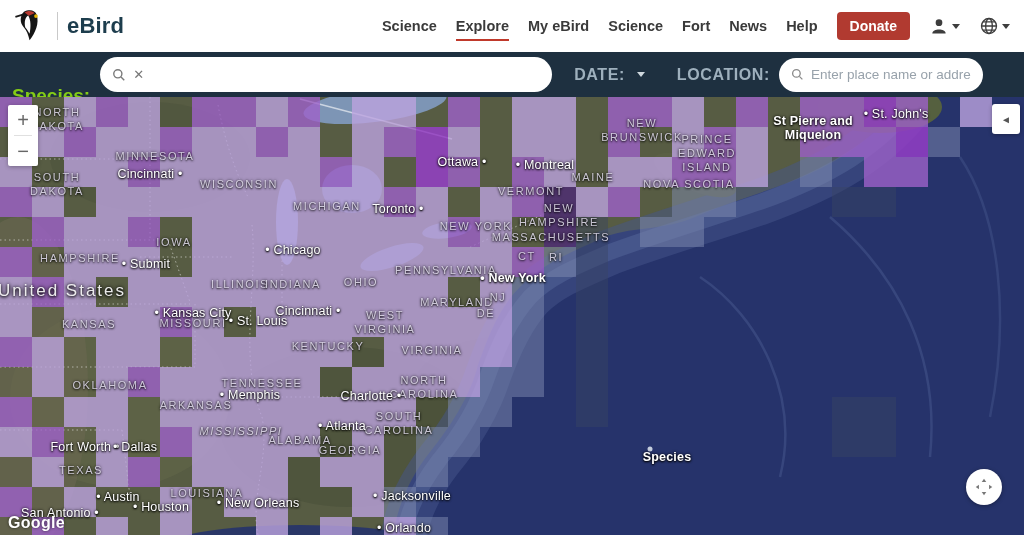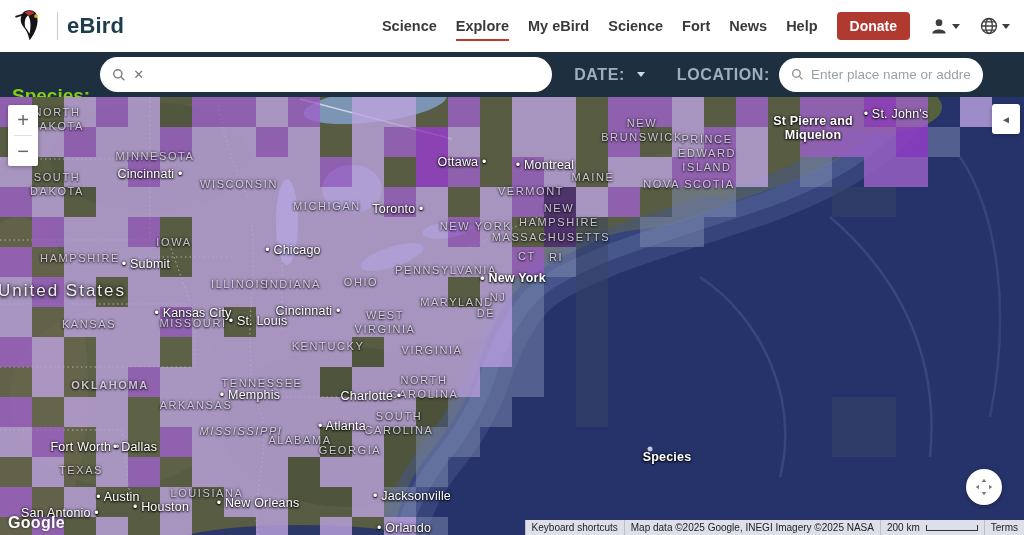--- a/index.html
+++ b/index.html
@@ -456,21 +456,21 @@
       <div class="map-label state-label" style="left: 689px; top: 88px;">NOVA SCOTIA</div>
       <div class="map-label state-label" style="left: 262px; top: 287px;">TENNESSEE</div>
       <div class="map-label state-label" style="left: 424px; top: 291px;">NORTH
 CAROLINA</div>
       <div class="map-label state-label" style="left: 399px; top: 327px;">SOUTH
 CAROLINA</div>
       <div class="map-label state-label" style="left: 350px; top: 354px;">GEORGIA</div>
       <div class="map-label state-label" style="left: 300px; top: 344px;">ALABAMA</div>
       <div class="map-label state-label" style="left: 241px; top: 335px; font-style: italic;">MISSISSIPPI</div>
       <div class="map-label state-label" style="left: 196px; top: 309px;">ARKANSAS</div>
-      <div class="map-label state-label" style="left: 110px; top: 289px; font-weight: bold;">OKLAHOMA</div>
+      <div class="map-label state-label" style="left: 110px; top: 289px;">OKLAHOMA</div>
       <div class="map-label state-label" style="left: 207px; top: 397px;">LOUISIANA</div>
       <div class="map-label state-label" style="left: 81px; top: 374px;">TEXAS</div>
       <div class="map-label city-label" style="left: 150px; top: 77px;">Cincinnati •</div>
       <div class="map-label city-label" style="left: 146px; top: 167px;">• Submit</div>
       <div class="map-label city-label" style="left: 293px; top: 153px;">• Chicago</div>
       <div class="map-label city-label" style="left: 398px; top: 112px;">Toronto •</div>
       <div class="map-label city-label" style="left: 462px; top: 65px;">Ottawa •</div>
       <div class="map-label city-label" style="left: 545px; top: 68px;">• Montreal</div>
       <div class="map-label city-label bold" style="left: 513px; top: 181px;">• New York</div>
       <div class="map-label city-label" style="left: 193px; top: 216px;">• Kansas City</div>
@@ -508,22 +508,13 @@
     <svg width="22" height="22" viewBox="0 0 24 24">
       <path d="M12,3 L14.5,6.5 H9.5 Z" fill="#777"></path>
       <path d="M12,21 L9.5,17.5 H14.5 Z" fill="#777"></path>
       <path d="M3,12 L6.5,9.5 V14.5 Z" fill="#777"></path>
       <path d="M21,12 L17.5,14.5 V9.5 Z" fill="#777"></path>
     </svg>
   </div>
 
   <div class="google-logo">Google</div>
 
-  <div class="attr-bar">
-    <div class="attr-chip">Keyboard shortcuts</div>
-    <div class="attr-chip">Map data ©2025 Google, INEGI Imagery ©2025 NASA</div>
-    <div class="attr-chip">
-      <span>200 km</span>
-      <span class="scale-bar"></span>
-    </div>
-    <div class="attr-chip">Terms</div>
-  </div>
 </div>
 
 </body></html>

